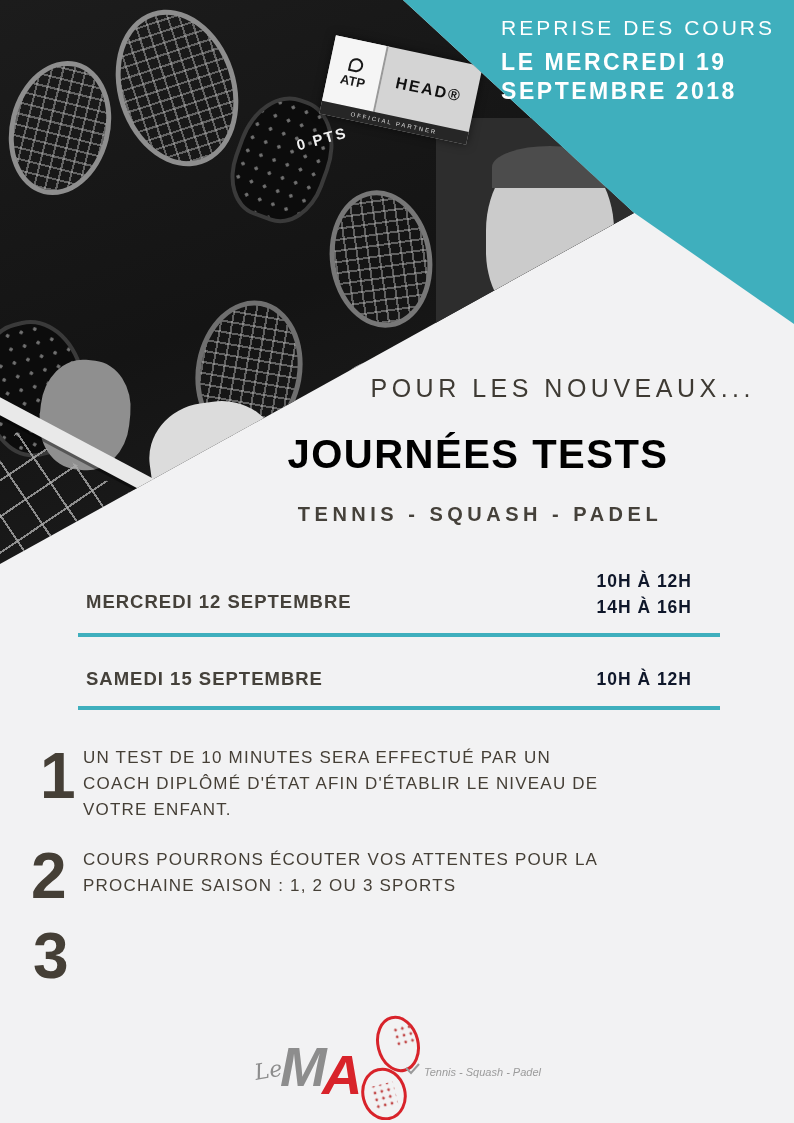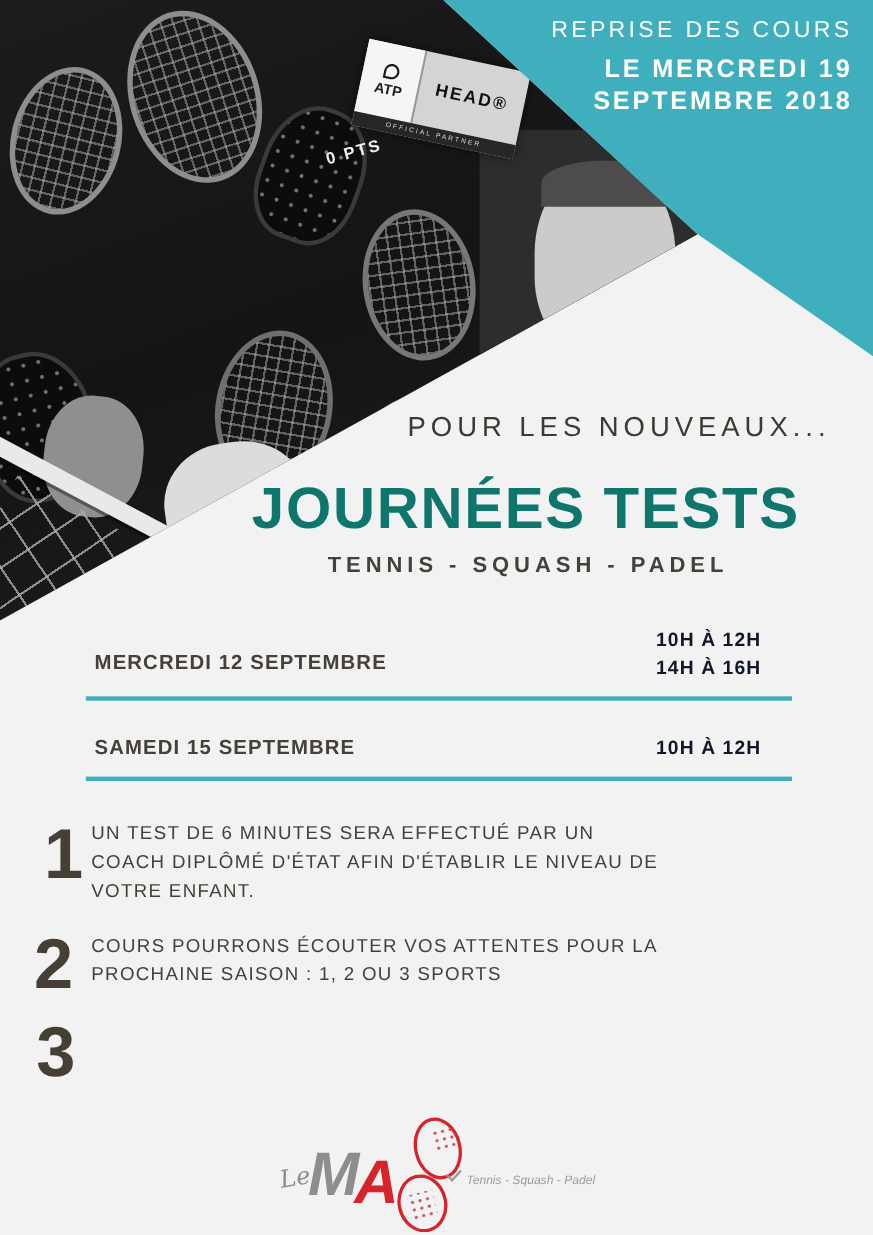--- a/index.html
+++ b/index.html
@@ -36,28 +36,28 @@
   .head-word{flex:1;display:flex;align-items:center;justify-content:center;color:#101010;
              font-weight:bold;font-size:16px;letter-spacing:2px;}
   .partner-strip{height:13px;background:#262626;color:#ddd;font-size:6px;letter-spacing:2px;
                  display:flex;align-items:center;justify-content:center;}
   .pts{position:absolute;left:296px;top:130px;color:#f0f0f0;font-weight:bold;font-size:15px;
        letter-spacing:2px;transform:rotate(-15deg);}
 
   
   .teal{position:absolute;left:0;top:0;width:794px;height:330px;
         clip-path:polygon(403px 0,794px 0,794px 324px,633px 212px);background:#3fafbd;}
-  .banner-text{position:absolute;top:16px;right:19px;text-align:right;color:#ffffff;}
+  .banner-text{position:absolute;top:16px;right:19px;color:#ffffff;}
   .banner-line1{font-size:21px;letter-spacing:3px;font-weight:500;margin-bottom:8px;}
   .banner-line2,.banner-line3{font-size:23px;letter-spacing:2.5px;font-weight:700;line-height:29px;}
 
   
   .kicker{position:absolute;top:374px;right:39px;font-size:25px;letter-spacing:4.5px;font-weight:500;}
   .title{position:absolute;top:432px;left:162px;right:0;text-align:center;
-         font-size:53px;font-weight:700;letter-spacing:1.5px;color:#0f766e;}
+         font-size:40px;font-weight:700;letter-spacing:1.5px;color:#000000;}
   .subtitle{position:absolute;top:503px;left:166px;right:0;text-align:center;
             font-size:20px;font-weight:700;letter-spacing:4.5px;color:#45413a;}
 
   
   .day{position:absolute;left:86px;font-size:18.5px;font-weight:700;letter-spacing:1px;color:#45413a;}
   .times{position:absolute;right:102px;text-align:right;font-size:17.5px;font-weight:700;
          letter-spacing:1px;line-height:26px;color:#0f172a;}
   .tealline{position:absolute;left:78px;width:642px;height:4px;background:#3fafbd;}
 
   
@@ -128,21 +128,21 @@
   <div class="tealline" style="top:633px;"></div>
 
   <div class="day" style="top:668px;">SAMEDI 15 SEPTEMBRE</div>
   <div class="times" style="top:666px;">
     <div>10H À 12H</div>
   </div>
   <div class="tealline" style="top:706px;"></div>
 
   <div class="step-num" style="left:40px;top:744px;">1</div>
   <div class="step-text" style="top:745px;">
-    <div>UN TEST DE 6 MINUTES SERA EFFECTUÉ PAR UN</div>
+    <div>UN TEST DE 10 MINUTES SERA EFFECTUÉ PAR UN</div>
     <div>COACH DIPLÔMÉ D'ÉTAT AFIN D'ÉTABLIR LE NIVEAU DE</div>
     <div>VOTRE ENFANT.</div>
   </div>
 
   <div class="step-num" style="left:31px;top:844px;">2</div>
   <div class="step-text" style="top:847px;">
     <div>COURS POURRONS ÉCOUTER VOS ATTENTES POUR LA</div>
     <div>PROCHAINE SAISON : 1, 2 OU 3 SPORTS</div>
   </div>
 

